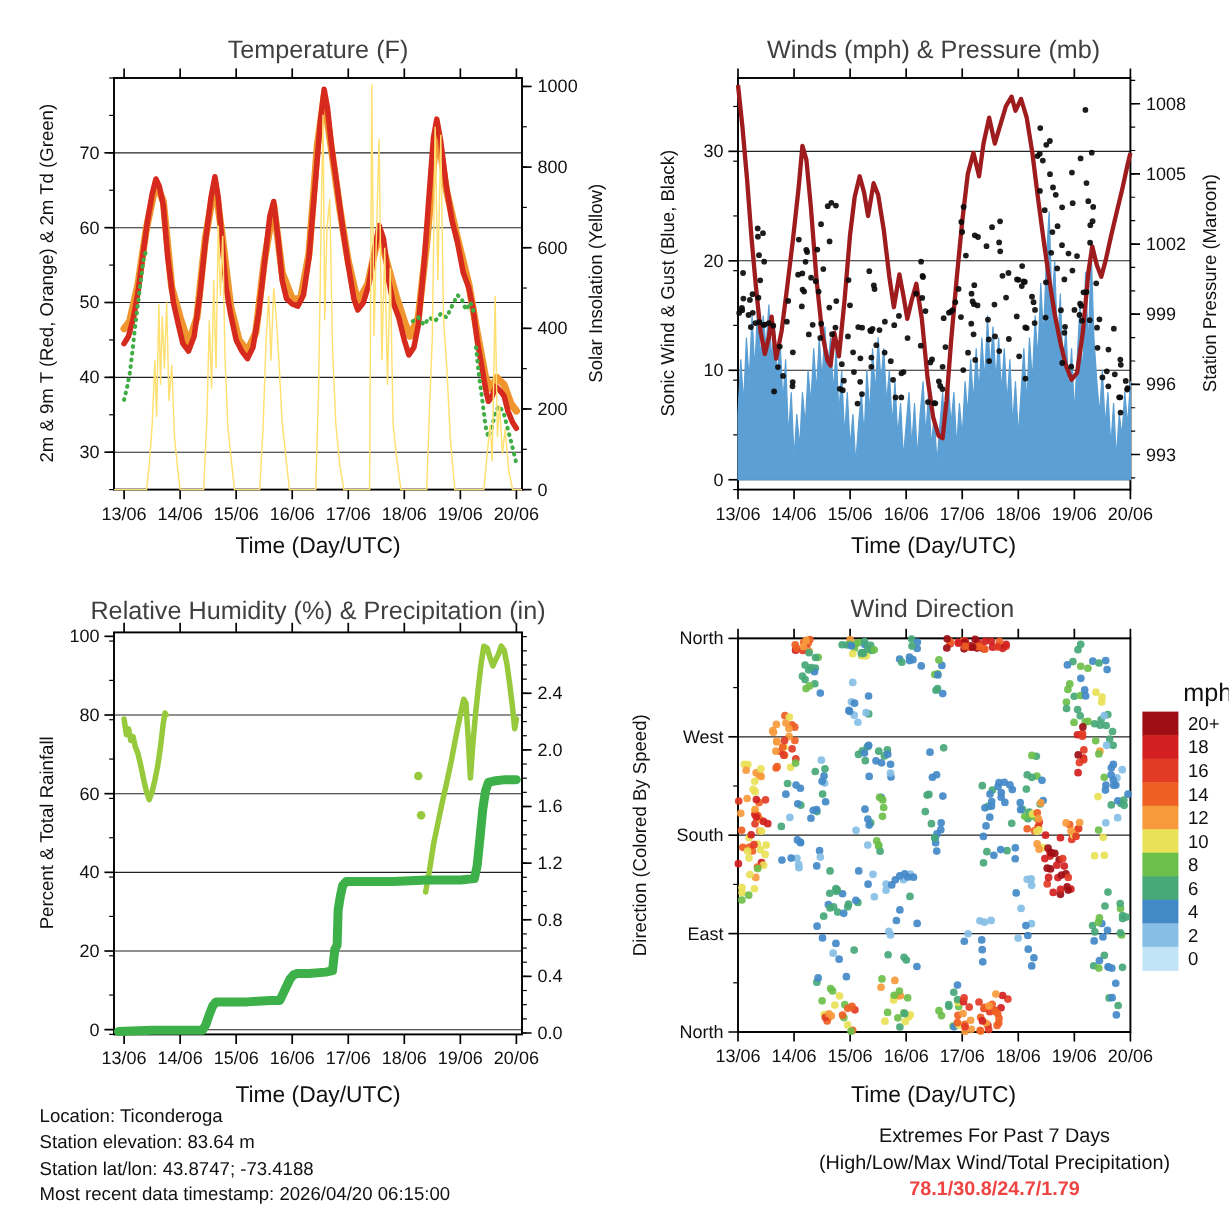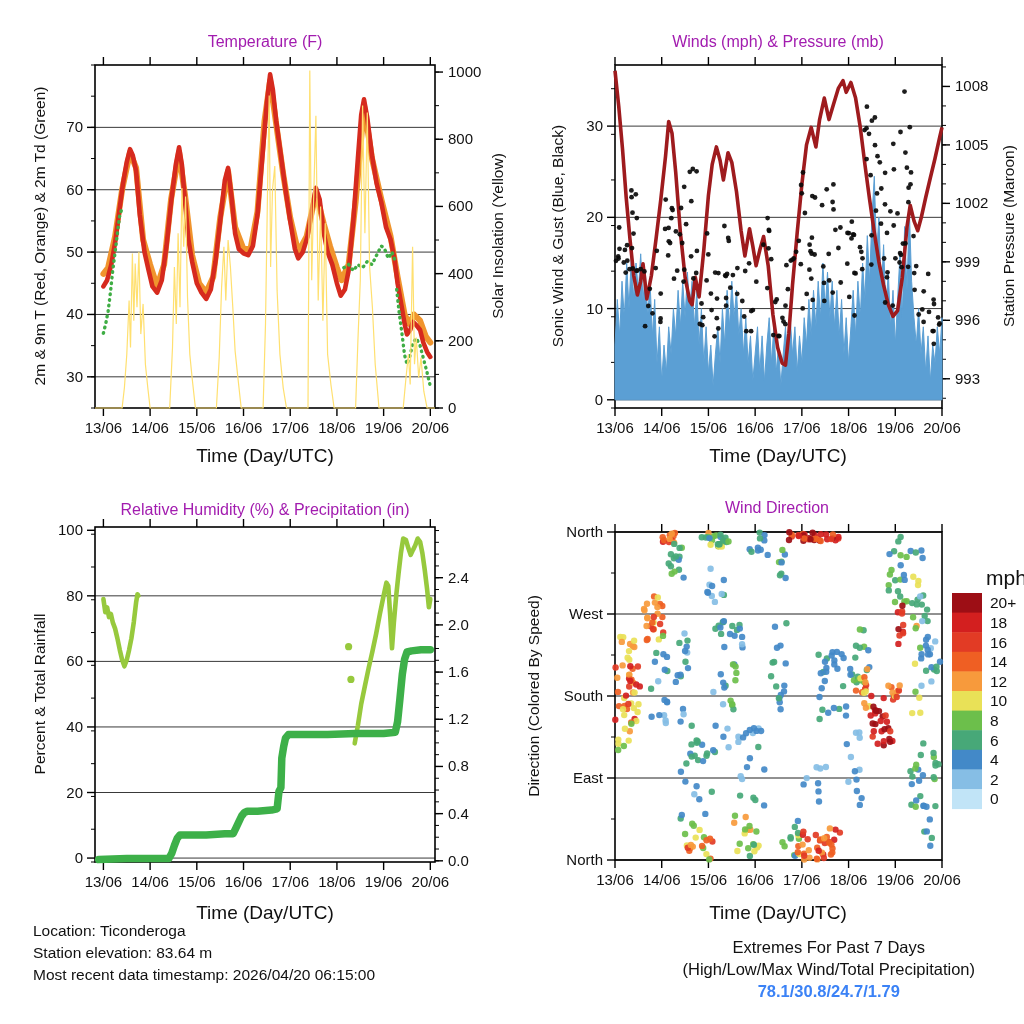--- a/index.html
+++ b/index.html
@@ -1,19 +1,19 @@
 <!DOCTYPE html>
 <html><head>
 <meta charset="utf-8">
 <style>
   html,body{margin:0;padding:0;background:#fff;}
   #fig{position:relative;width:1024px;height:1024px;background:#fff;overflow:hidden;
        font-family:"Liberation Sans",sans-serif;color:#111;}
   #plots{position:absolute;left:0;top:0;}
-  .ptitle{position:absolute;transform:translate(-50%,-50%);font-size:16px;color:#a21caf;white-space:nowrap;}
+  .ptitle{position:absolute;transform:translate(-50%,-50%);font-size:21px;color:#404040;white-space:nowrap;}
   .xlab{position:absolute;transform:translate(-50%,-50%);font-size:19px;white-space:nowrap;}
   .vlab{position:absolute;transform:translate(-50%,-50%) rotate(-90deg);font-size:15.5px;white-space:nowrap;}
   .footer{position:absolute;left:33px;top:920px;font-size:15.5px;line-height:21.8px;}
   .extremes{position:absolute;right:49px;top:936px;text-align:center;font-size:16.5px;line-height:22px;}
   .extval{font-weight:bold;}
   .mphlab{position:absolute;font-size:21px;}
 </style>
 </head>
 <body>
 
@@ -1221,21 +1221,22 @@
   <div class="xlab" style="left:265px;top:456px">Time (Day/UTC)</div>
   <div class="xlab" style="left:778px;top:456px">Time (Day/UTC)</div>
   <div class="xlab" style="left:265px;top:913px">Time (Day/UTC)</div>
   <div class="xlab" style="left:778px;top:913px">Time (Day/UTC)</div>
 
   <div class="mphlab" style="left:986px;top:566px">mph</div>
 
   <div class="footer">
     <div>Location: Ticonderoga</div>
     <div>Station elevation: 83.64 m</div>
+    <div>Station lat/lon: 43.8747; -73.4188</div>
     <div>Most recent data timestamp: 2026/04/20 06:15:00</div>
   </div>
 
   <div class="extremes">
     <div>Extremes For Past 7 Days</div>
     <div>(High/Low/Max Wind/Total Precipitation)</div>
-    <div class="extval" id="extval" style="color: #3b82f6;">78.1/30.8/24.7/1.79</div>
+    <div class="extval" id="extval" style="color: #ef4444;">78.1/30.8/24.7/1.79</div>
   </div>
 </div>
 
 </body></html>

